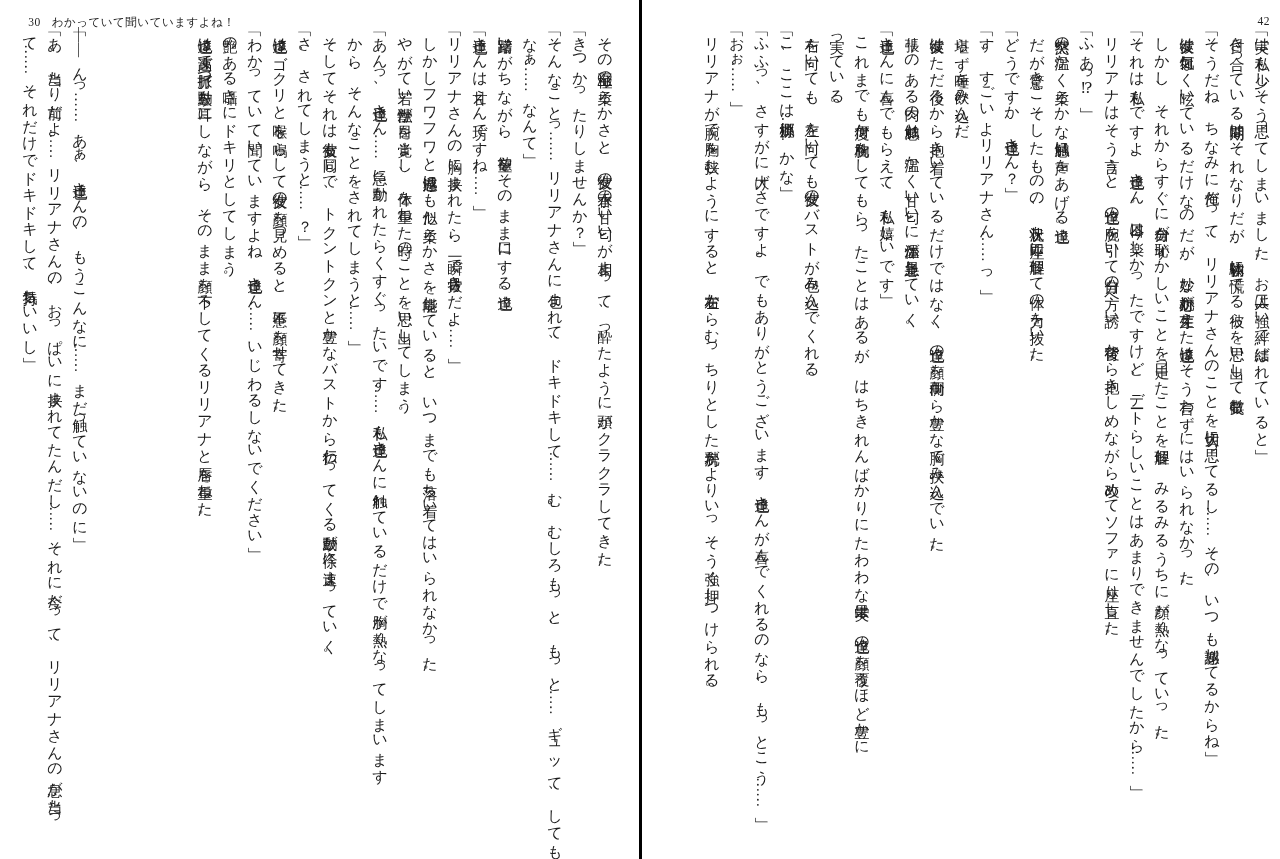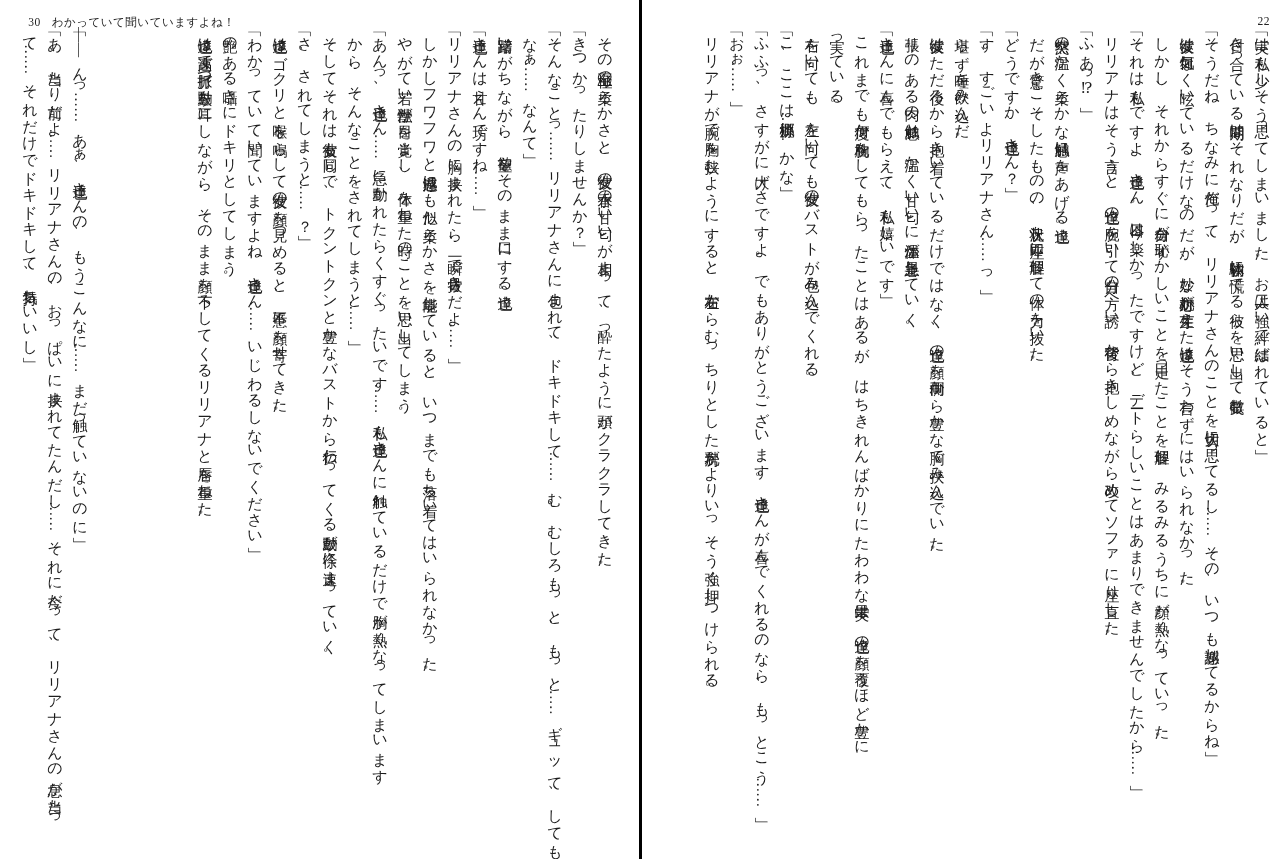--- a/index.html
+++ b/index.html
@@ -97,21 +97,21 @@
         <p>「――んっ……あぁ、達也さんの、もうこんなに……まだ触っていないのに」</p>
         <p>「あ、当たり前だよ……リリアナさんの、おっぱいに挟まれてたんだし……それに今だって、リリアナさんの息が当たっ</p>
         <p>て……それだけでドキドキして、気持ちいいし」</p>
       </div>
   </div>
 
   <div class="divider"></div>
 
   <div class="page" id="page-right">
     <div class="page-header">
-      <span>22</span>
+      <span>42</span>
     </div>
     <div class="text-area">
         <p>「実は私も少しそう思ってしまいました。お二人は強い絆で結ばれていると」</p>
         <p>付き合っている期間はそれなりだが、初体験に慌てる彼らを思い出して微笑む。</p>
         <p>「そうだね。ちなみに俺だって、リリアナさんのことを大切に思ってるし……その、いつも感謝してるからね」</p>
         <p>彼女は何気なく呟いているだけなのだが、妙な対抗心が芽生えた達也はそう言わずにはいられなかった。</p>
         <p>しかし、それからすぐに自分が恥ずかしいことを口走ったことを理解し、みるみるうちに顔が熱くなっていった。</p>
         <p>「それは私もですよ、達也さん。今日は楽しかったですけど、デートらしいことはあまりできませんでしたから……」</p>
         <p>リリアナはそう言うと、達也の腕を引いて自分の方へ誘い、背後から抱きしめながら改めてソファに座り直した。</p>
         <p>「ふあっ⁉」</p>

